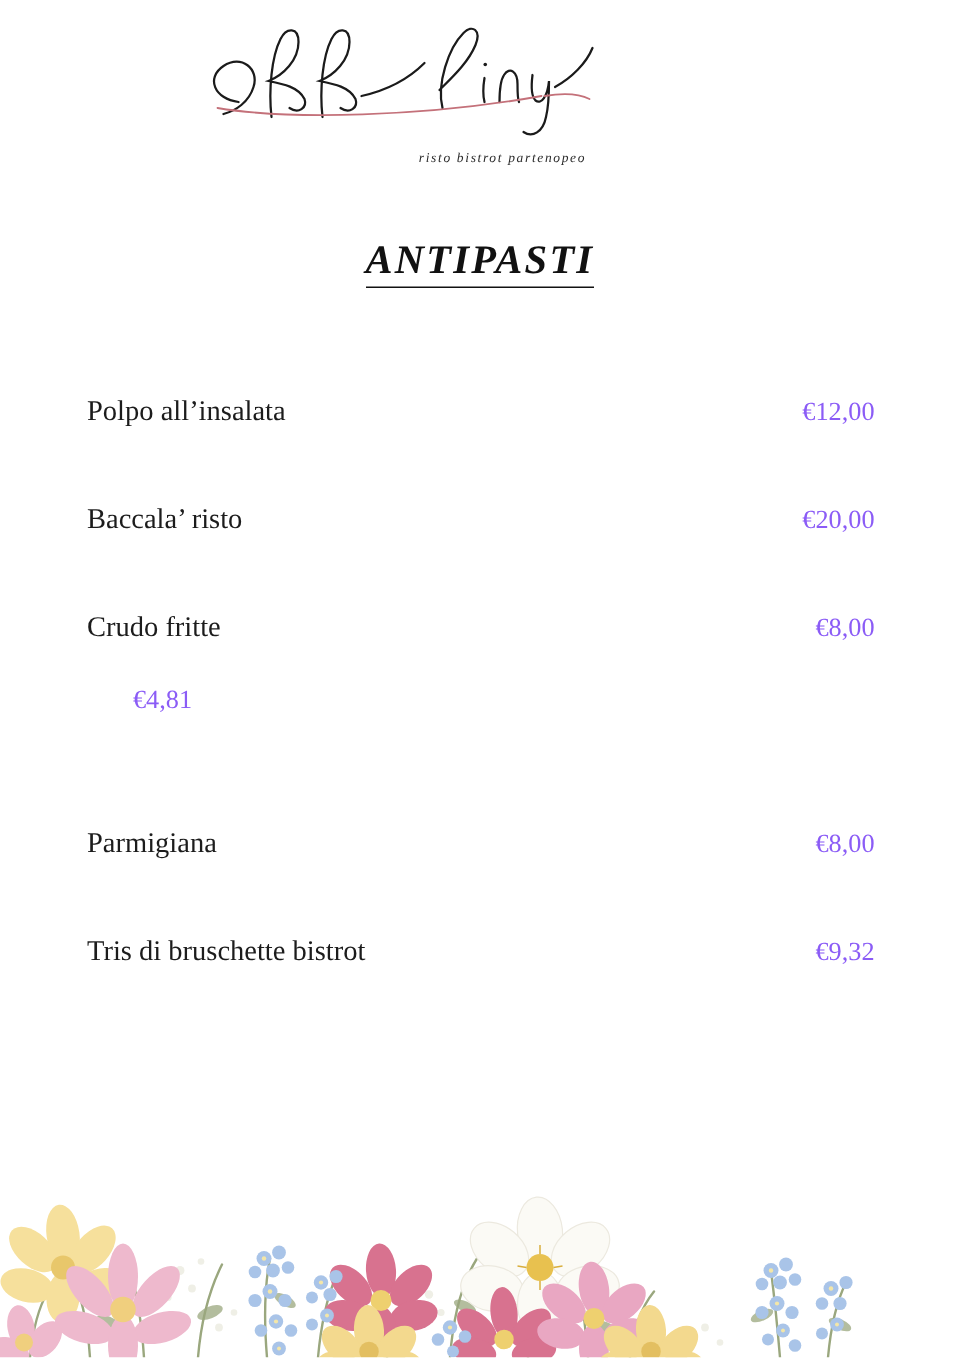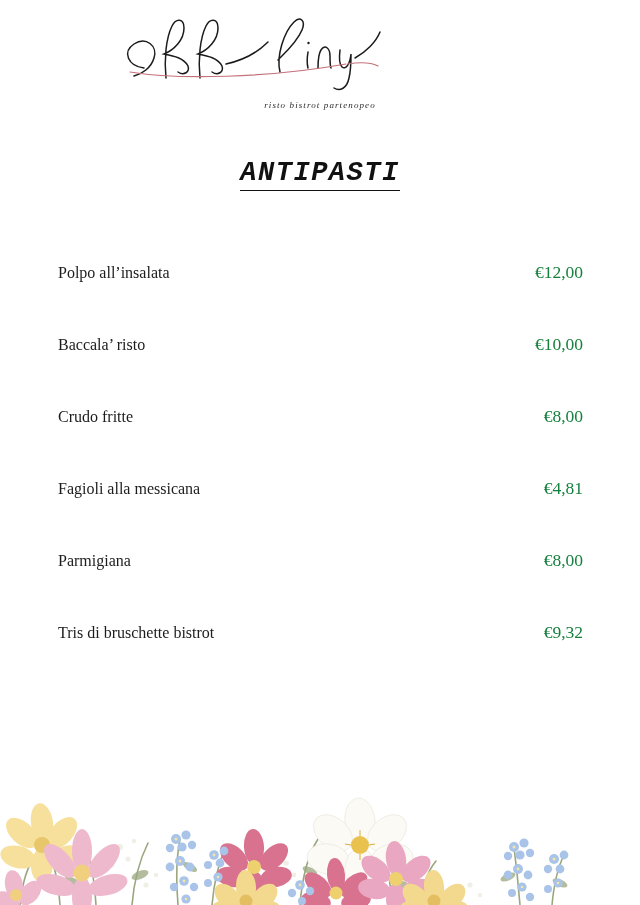--- a/index.html
+++ b/index.html
@@ -14,21 +14,21 @@
     position: relative;
     overflow: hidden;
     font-family: "Liberation Serif", serif;
     color: #1a1a1a;
   }
 
   
   .logo-area {
     position: absolute;
     top: 8px;
-    left: 0;
+    left: 15px;
     width: 515px;
     height: 120px;
   }
   .logo-svg { display: block; margin: 0 auto; }
   .logo-tag {
     position: absolute;
     top: 92px;
     left: 0;
     width: 640px;
     text-align: center;
@@ -42,21 +42,21 @@
   
   .section-title-wrap {
     position: absolute;
     top: 158px;
     left: 0;
     width: 640px;
     text-align: center;
   }
   .section-title {
     display: inline-block;
-    font-family: Liberation Mono, monospace;
+    font-family: Liberation Serif, serif;
     font-style: italic;
     font-weight: bold;
     font-size: 27px;
     letter-spacing: 1.5px;
     color: #111;
     padding-bottom: 2px;
     border-bottom: 1.6px solid #111;
   }
 
   
@@ -66,30 +66,30 @@
     left: 58px;
     width: 525px;
   }
   .menu-row {
     display: flex;
     align-items: baseline;
     justify-content: space-between;
     height: 72px;
   }
   .item-name {
-    font-size: 16px;
+    font-size: 19px;
     font-family: "Liberation Serif", serif;
     color: #1c1c1c;
     white-space: nowrap;
     margin-top: 24px;
   }
   .item-price {
     font-size: 17.5px;
     font-family: "Liberation Serif", serif;
-    color: #15803d;
+    color: #8b5cf6;
     text-align: right;
     white-space: nowrap;
     min-width: 70px;
   }
 
   
   .floral {
     position: absolute;
     left: 0;
     bottom: 0;
@@ -137,31 +137,30 @@
 
 <div class="menu">
 
   <div class="menu-row">
     <span class="item-name">Polpo all’insalata</span>
     <span class="item-price">€12,00</span>
   </div>
 
   <div class="menu-row">
     <span class="item-name">Baccala’ risto</span>
-    <span class="item-price">€10,00</span>
+    <span class="item-price">€20,00</span>
   </div>
 
   <div class="menu-row">
     <span class="item-name">Crudo fritte</span>
     <span class="item-price">€8,00</span>
   </div>
 
 
   <div class="menu-row">
-    <span class="item-name">Fagioli alla messicana</span>
     <span class="item-price">€4,81</span>
   </div>
 
   <div class="menu-row">
     <span class="item-name">Parmigiana</span>
     <span class="item-price">€8,00</span>
   </div>
 
   <div class="menu-row">
     <span class="item-name">Tris di bruschette bistrot</span>

